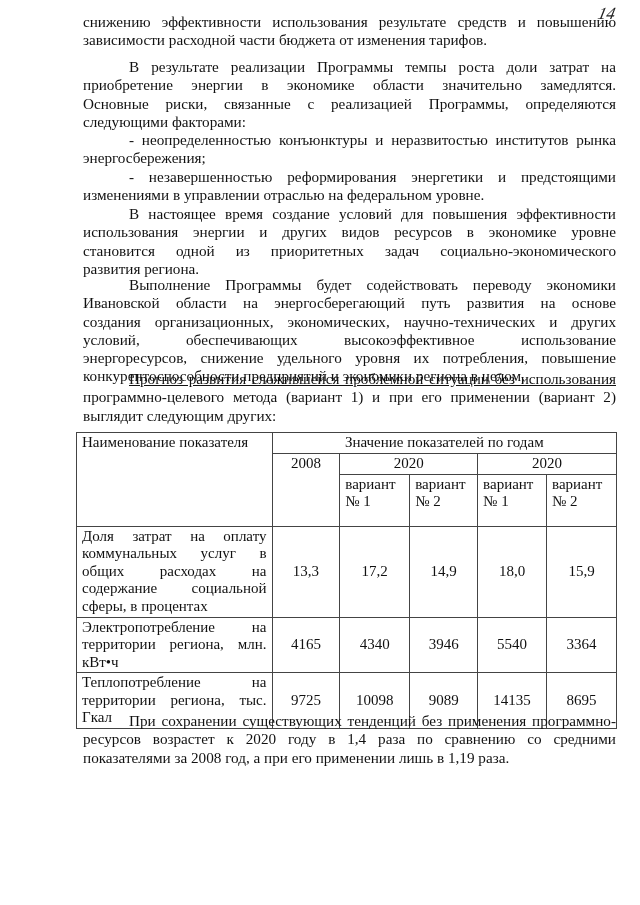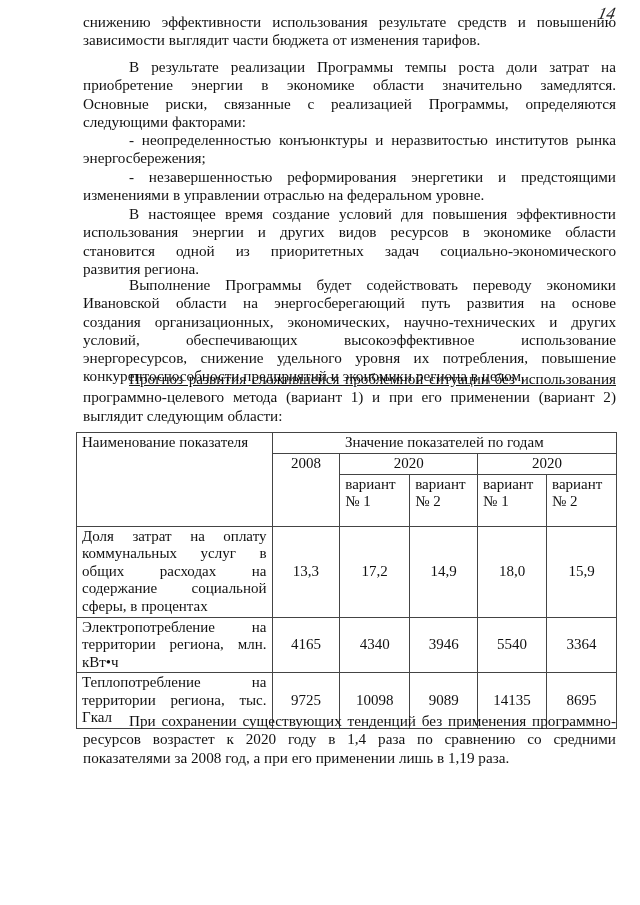--- a/index.html
+++ b/index.html
@@ -17,21 +17,21 @@
   table.data td.label { text-align:justify; text-align-last:left; }
   .just-line { display:block; text-align:justify; text-align-last:justify; }
 </style>
 </head>
 <body>
 
 <div class="page-num">14</div>
 
 <div class="p" style="top:13px;">
   <span class="just-line">снижению эффективности использования результате средств и повышению</span>
-  <span class="last">зависимости выглядит части бюджета от изменения тарифов.</span>
+  <span class="last">зависимости расходной части бюджета от изменения тарифов.</span>
 </div>
 
 <div class="p" style="top:58px;">
   <span class="just-line" style="padding-left:46px;">В результате реализации Программы темпы роста доли затрат на</span>
   <span class="just-line">приобретение энергии в экономике области значительно замедлятся.</span>
   <span class="just-line">Основные риски, связанные с реализацией Программы, определяются</span>
   <span class="last">следующими факторами:</span>
 </div>
 
 <div class="p" style="top:131px;">
@@ -39,38 +39,38 @@
   <span class="last">энергосбережения;</span>
 </div>
 
 <div class="p" style="top:168px;">
   <span class="just-line" style="padding-left:46px;">- незавершенностью реформирования энергетики и предстоящими</span>
   <span class="last">изменениями в управлении отраслью на федеральном уровне.</span>
 </div>
 
 <div class="p" style="top:205px;">
   <span class="just-line" style="padding-left:46px;">В настоящее время создание условий для повышения эффективности</span>
-  <span class="just-line">использования энергии и других видов ресурсов в экономике области</span>
+  <span class="just-line">использования энергии и других видов ресурсов в экономике уровне</span>
   <span class="just-line">становится одной из приоритетных задач социально-экономического</span>
   <span class="last">развития региона.</span>
 </div>
 
 <div class="p" style="top:276px;">
   <span class="just-line" style="padding-left:46px;">Выполнение Программы будет содействовать переводу экономики</span>
   <span class="just-line">Ивановской области на энергосберегающий путь развития на основе</span>
   <span class="just-line">создания организационных, экономических, научно-технических и других</span>
   <span class="just-line">условий, обеспечивающих высокоэффективное использование</span>
   <span class="just-line">энергоресурсов, снижение удельного уровня их потребления, повышение</span>
   <span class="last">конкурентоспособности предприятий и экономики региона в целом.</span>
 </div>
 
 <div class="p" style="top:370px;">
   <span class="just-line" style="padding-left:46px;text-decoration:underline;">Прогноз развития сложившейся проблемной ситуации без использования</span>
   <span class="just-line">программно-целевого метода (вариант 1) и при его применении (вариант 2)</span>
-  <span class="last">выглядит следующим области:</span>
+  <span class="last">выглядит следующим других:</span>
 </div>
 
 <table class="data">
   <colgroup>
     <col style="width:196px">
       <col style="width:68px">
       <col style="width:70px">
       <col style="width:68px">
       <col style="width:69px">
       <col style="width:70px">

